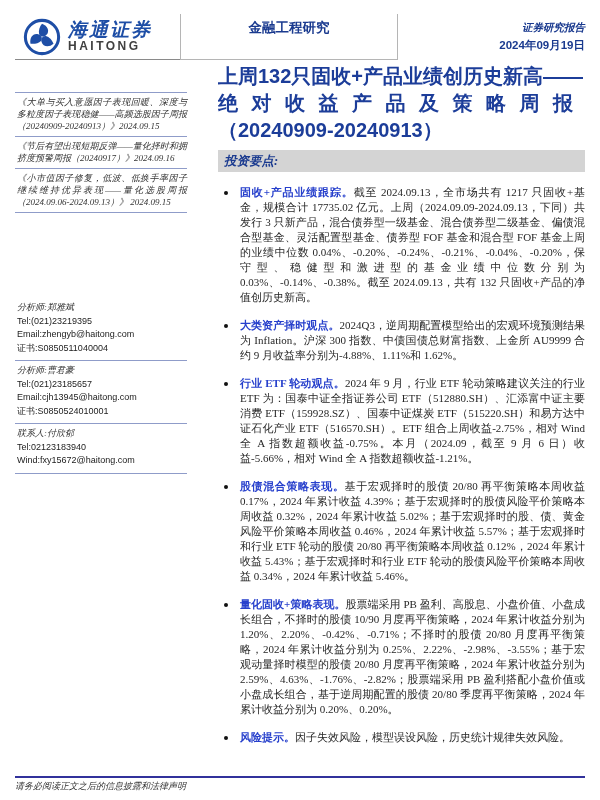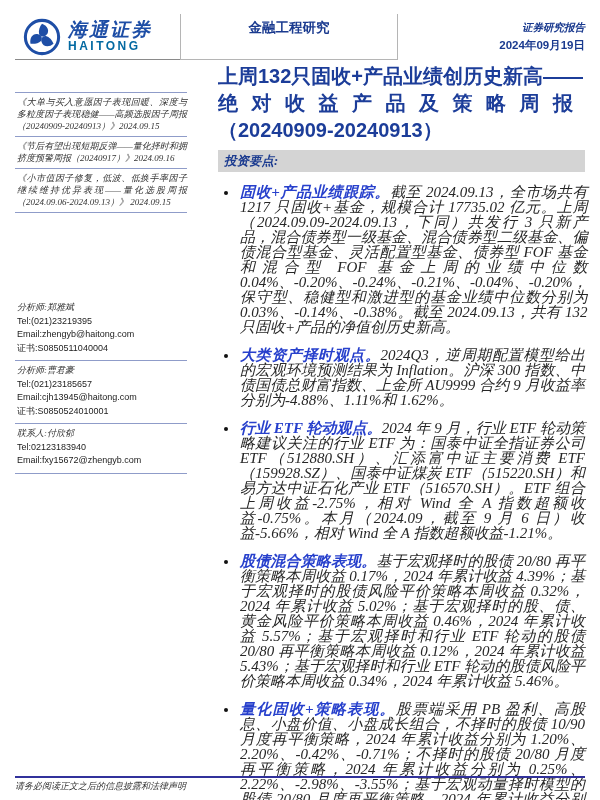--- a/index.html
+++ b/index.html
@@ -6,40 +6,40 @@
   #page{position:relative;width:600px;height:800px;background:#ffffff;overflow:hidden;
         font-family:"Liberation Serif","DejaVu Serif",serif;color:#262626;padding-left:28px;}
 
   
   .hdr-cell{position:absolute;top:14px;height:46px;box-sizing:border-box;}
   #hdr-left{left:15px;width:165px;border-bottom:1.5px solid #8a8a8a;display:flex;align-items:center;gap:7px;padding-left:8px;}
   #hdr-center{left:180px;width:217px;border-left:1px solid #b5b5b5;border-bottom:1.5px solid #b5b5b5;
               text-align:center;padding-top:4px;}
   #hdr-right{left:397px;width:188px;border-left:1px solid #b5b5b5;text-align:right;padding-top:5px;}
   .logo-cn{font-size:19px;font-weight:bold;font-style:italic;color:#1e4ea6;line-height:20px;letter-spacing:2px;}
-  .logo-en{font-size:12px;font-weight:bold;color:#0369a1;font-family:"Liberation Sans",sans-serif;letter-spacing:2.5px;line-height:13px;}
+  .logo-en{font-size:12px;font-weight:bold;color:#404040;font-family:"Liberation Sans",sans-serif;letter-spacing:2.5px;line-height:13px;}
   .hdr-c1{font-size:13.5px;font-weight:bold;color:#1a3a8f;line-height:19px;}
   .hdr-c2{font-size:10.5px;font-weight:bold;color:#1a3a8f;line-height:16px;}
   .hdr-r1{font-size:10.5px;font-weight:bold;font-style:italic;color:#1a3a8f;line-height:17px;}
   .hdr-r2{font-size:11.5px;font-weight:bold;color:#1a3a8f;line-height:19px;font-family:"Liberation Sans",sans-serif;}
 
   
   #title{position:absolute;left:218px;top:63px;width:367px;color:#1c3d99;font-weight:bold;
          font-family:"Liberation Sans","DejaVu Sans",sans-serif;}
   .t-line{font-size:20px;line-height:27px;white-space:nowrap;overflow:hidden;}
   #title-l2{letter-spacing:13.5px;}
 
   
   #main{position:absolute;left:218px;top:142px;width:367px;}
   #hl-bar{background:#d4d4d4;height:22px;line-height:22px;padding-left:6px;
           font-size:12.5px;font-weight:bold;font-style:italic;color:#1a3a8f;margin-top:8px;}
   #bullets{margin-top:13px;}
   .bullet{display:flex;margin-bottom:13px;}
   .b-dot{flex:0 0 4px;width:4px;height:4px;border-radius:50%;background:#111;margin:6px 12px 0 6px;}
-  .b-text{flex:1;font-size:15px;line-height:15px;text-align:justify;font-style:italic;}
+  .b-text{flex:1;font-size:11px;line-height:15px;text-align:justify;}
   .b-lead{color:#2740cc;font-weight:bold;}
   .b-body{color:#262626;}
 
   
   #related{position:absolute;left:15px;top:92px;width:172px;}
   #related-title{font-size:10.5px;font-weight:bold;font-style:italic;color:#1a3a8f;margin-bottom:4px;}
   #related-list{border-top:1px solid #8f9cc9;}
   .rel-item{font-size:9px;line-height:12px;font-style:italic;color:#333333;
             padding:3px 0 4px 2px;border-bottom:1px solid #8f9cc9;text-align:justify;}
 
@@ -146,21 +146,21 @@
     </div>
     <div class="contact">
       <div class="c-line c-role">分析师:曹君豪</div>
       <div class="c-line">Tel:(021)23185657</div>
       <div class="c-line">Email:cjh13945@haitong.com</div>
       <div class="c-line">证书:S0850524010001</div>
     </div>
     <div class="contact">
       <div class="c-line c-role">联系人:付欣郁</div>
       <div class="c-line">Tel:02123183940</div>
-      <div class="c-line">Email:fxy15672@zhengyb.com</div>
+      <div class="c-line">Wind:fxy15672@haitong.com</div>
 
     </div>
   </div>
 
   <div id="footer-line"></div>
   <div id="footer-text">请务必阅读正文之后的信息披露和法律声明</div>
 
 </div>
 
 </body></html>

